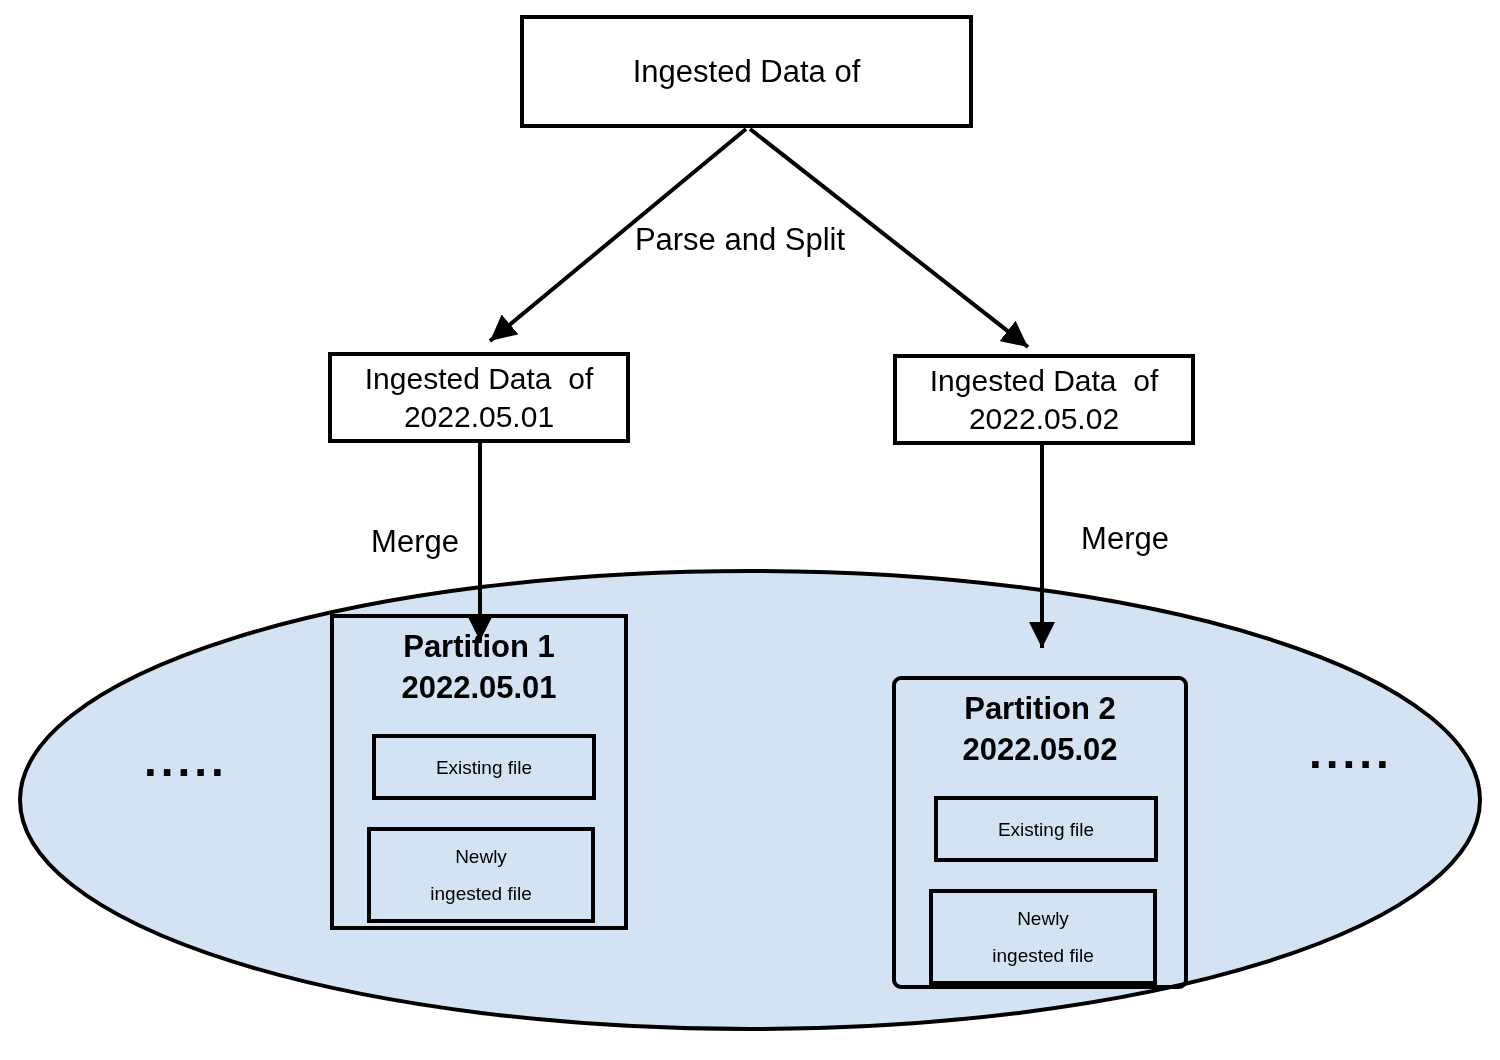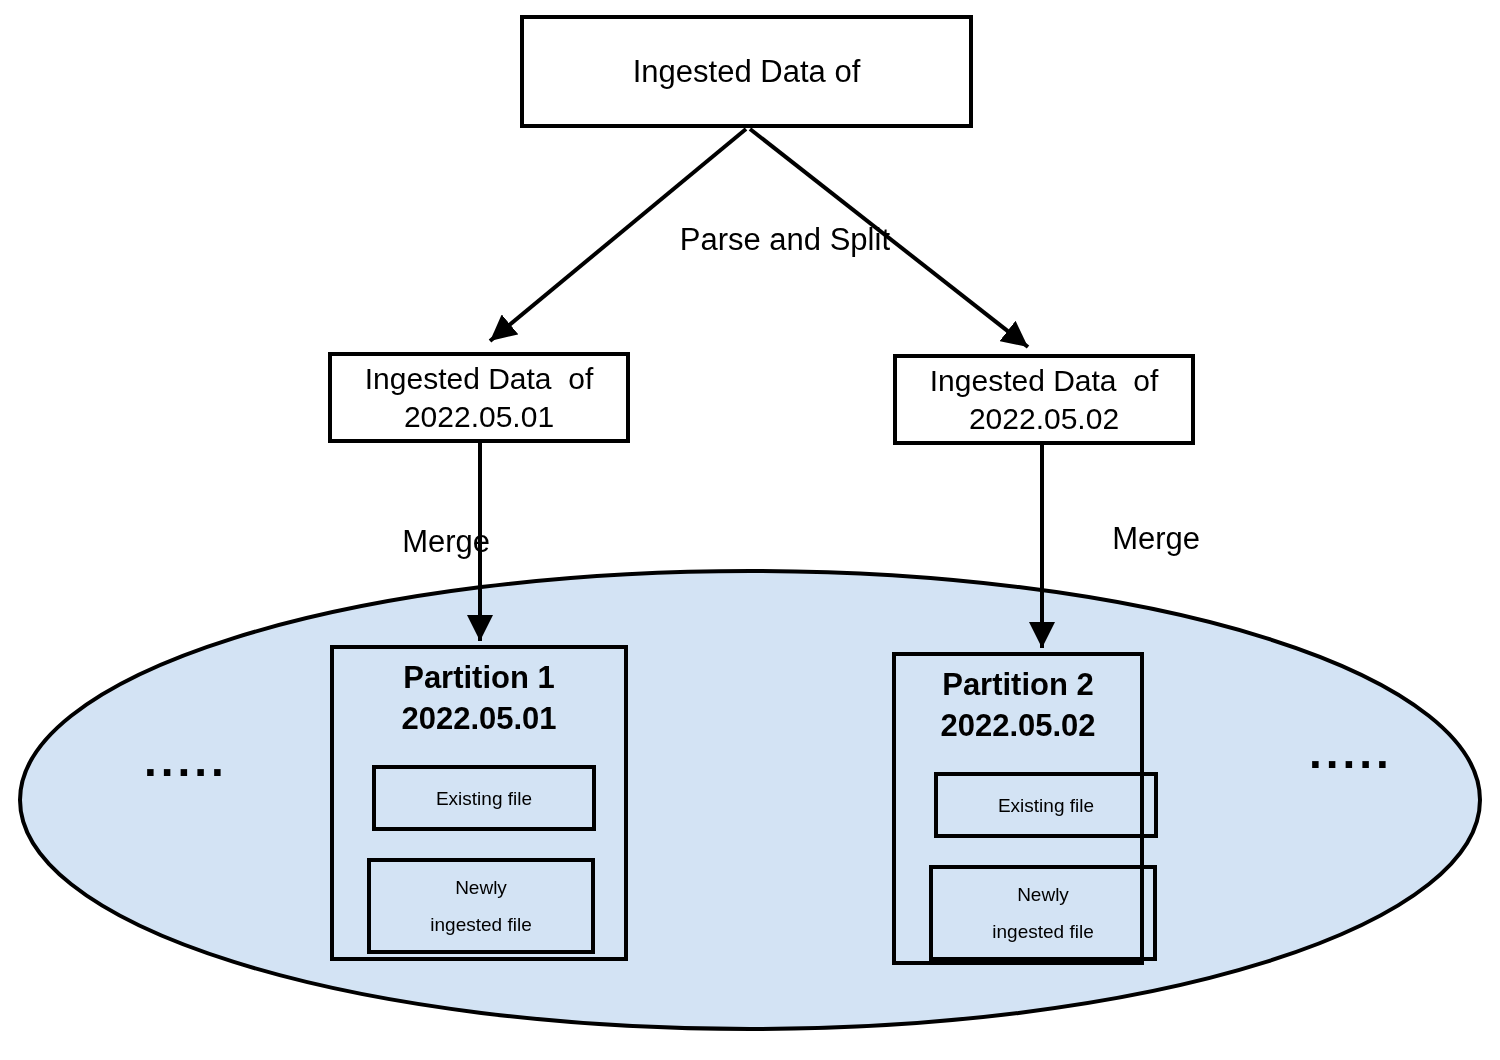--- a/index.html
+++ b/index.html
@@ -43,33 +43,33 @@
     left: 328px; top: 352px; width: 302px; height: 91px;
     font-size: 30px; line-height: 38px;
   }
   #ingest-right {
     left: 893px; top: 354px; width: 302px; height: 91px;
     font-size: 30px; line-height: 38px;
   }
   .edge-label {
     position: absolute;
     font-size: 31px;
-    text-align: right;
+    text-align: center;
   }
   #parse-split-label { left: 590px; top: 222px; width: 300px; }
   #merge-left-label  { left: 340px; top: 524px; width: 150px; }
   #merge-right-label { left: 1050px; top: 521px; width: 150px; }
   .partition {
     position: absolute;
     border: 4px solid var(--line-stroke);
     background: transparent;
     text-align: center;
   }
-  #partition-1 { left: 330px; top: 645px; width: 298px; height: 316px; }
-  #partition-2 { left: 892px; top: 652px; width: 252px; height: 313px; }
+  #partition-1 { left: 330px; top: 614px; width: 298px; height: 316px; }
+  #partition-2 { left: 892px; top: 676px; width: 296px; height: 313px; border-radius: 9px; }
   .p-title, .p-date {
     font-weight: bold;
     font-size: 31px;
     line-height: 41px;
   }
   .p-title { margin-top: 8px; }
   .file-box {
     position: absolute;
     border: 4px solid var(--line-stroke);
     display: flex;

